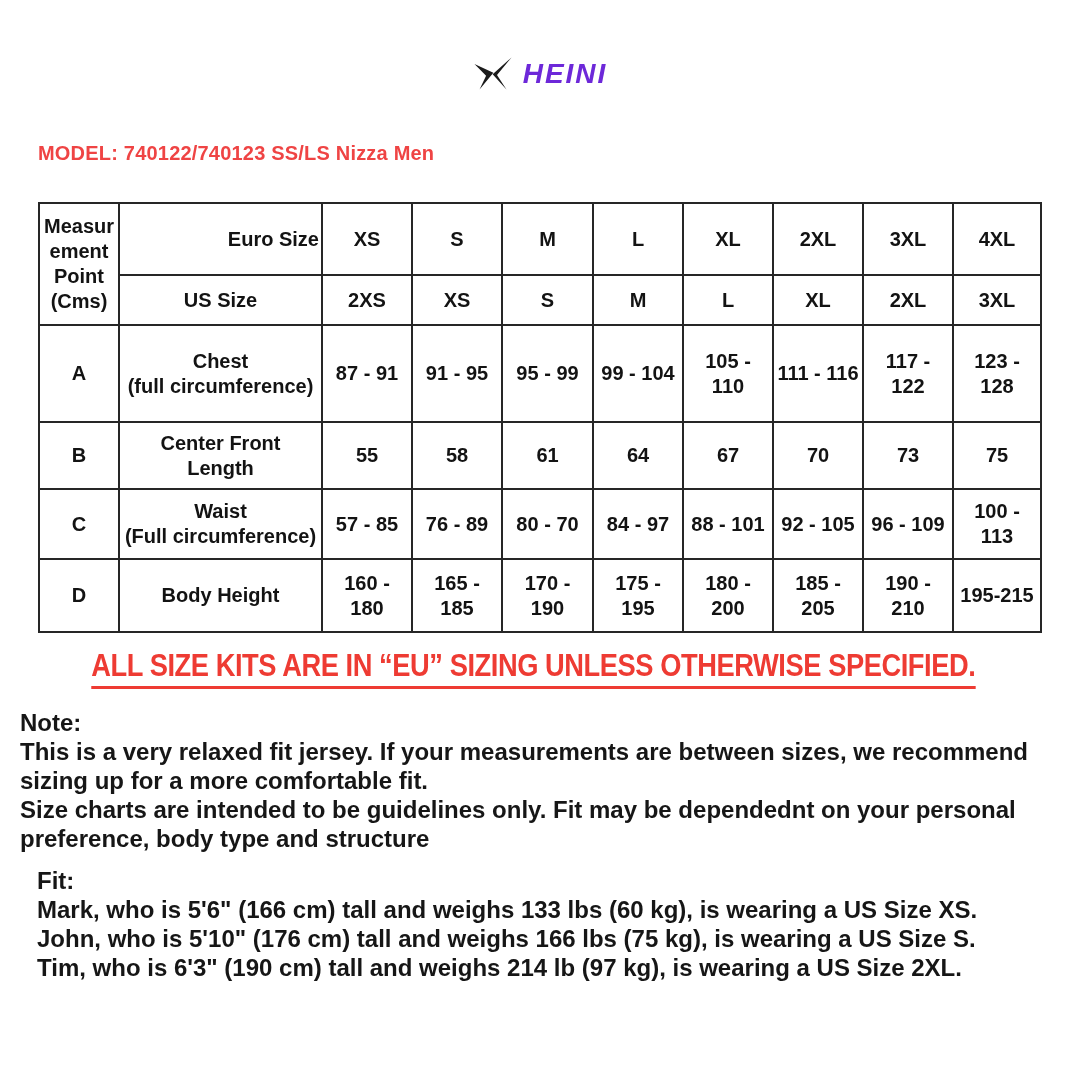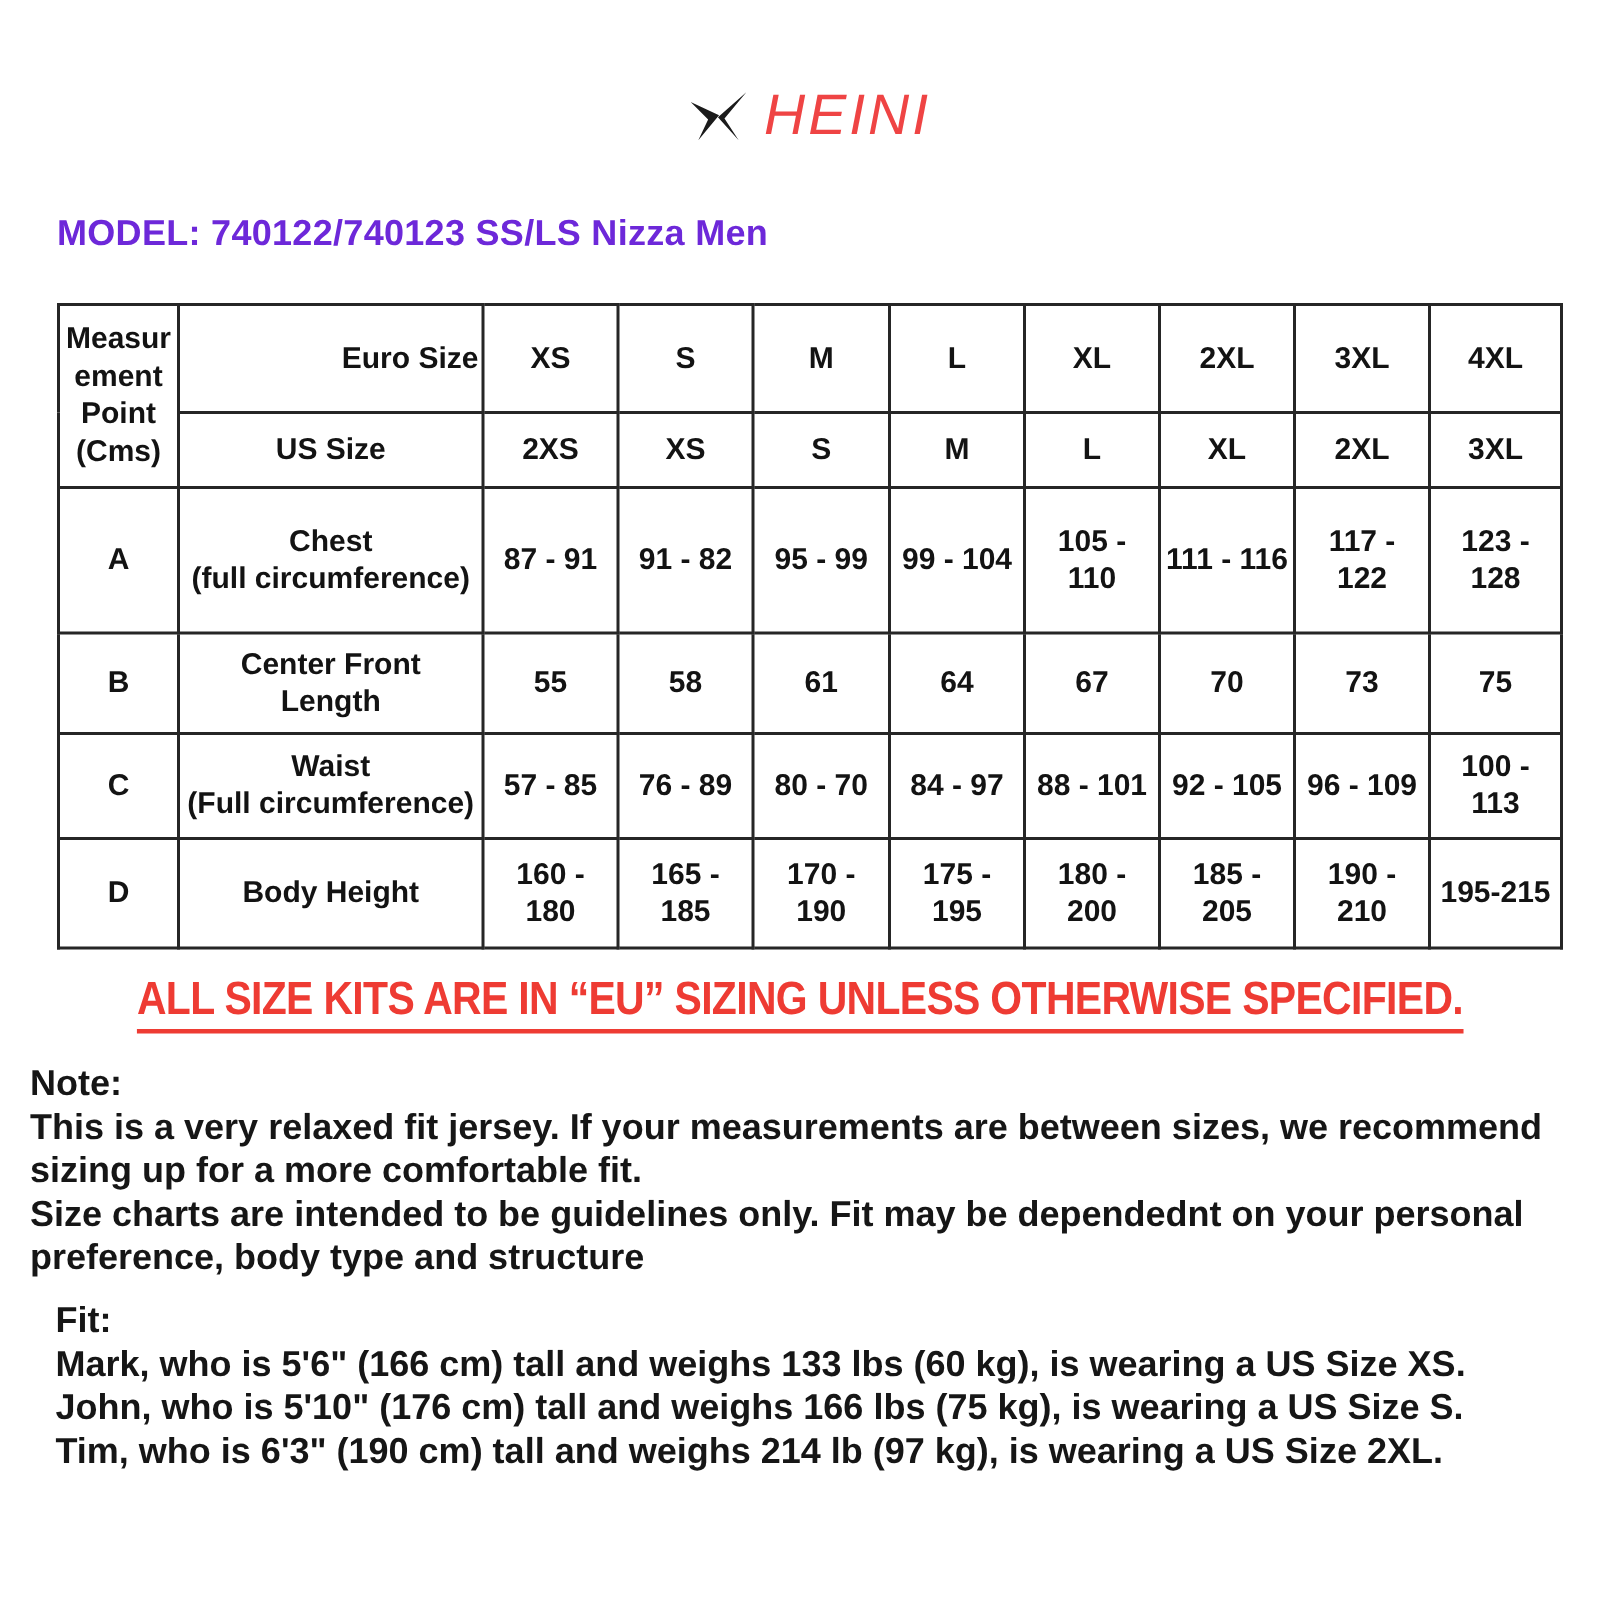--- a/index.html
+++ b/index.html
@@ -3,26 +3,26 @@
 <meta charset="utf-8">
 <style>
   * { margin: 0; padding: 0; box-sizing: border-box; }
   html, body { width: 1080px; height: 1080px; background: #ffffff; overflow: hidden; }
   body { font-family: "Liberation Sans", sans-serif; color: #1a1a1a; position: relative; }
 
   
   .logo-row { position: absolute; top: 56px; left: 0; width: 1080px;
               display: flex; align-items: center; justify-content: center; gap: 10px; }
   .logo-icon svg { display: block; }
-  .logo-text { font-size: 38px; font-weight: 400; font-style: italic;
-               letter-spacing: 2px; color: #ef4444; }
+  .logo-text { font-size: 28px; font-weight: 700; font-style: italic;
+               letter-spacing: 2px; color: #6d28d9; }
 
   
-  .model-line { position: absolute; left: 38px; top: 142px; font-size: 24px;
-                font-weight: 800; color: #6d28d9; letter-spacing: 0.2px; }
+  .model-line { position: absolute; left: 38px; top: 142px; font-size: 20px;
+                font-weight: 800; color: #ef4444; letter-spacing: 0.2px; }
 
   
   table.size-table { position: absolute; left: 38px; top: 202px;
                      border-collapse: collapse; table-layout: fixed; width: 1002px; }
   table.size-table td { border: 2px solid #262626; font-weight: 700; color: #131313;
                         text-align: center; vertical-align: middle;
                         white-space: pre-line; font-size: 20px; line-height: 1.25;
                         padding: 2px; }
   td.corner-cell  { font-size: 17px; line-height: 1.3; }
   td.row-label    { text-align: left; padding-left: 9px; padding-right: 6px; }
@@ -99,21 +99,21 @@
     <td>L</td>
     <td>XL</td>
     <td>2XL</td>
     <td>3XL</td>
   </tr>
   <tr class="row-a">
     <td>A</td>
     <td class="row-label">Chest
 (full circumference)</td>
     <td>87 - 91</td>
-    <td>91 - 82</td>
+    <td>91 - 95</td>
     <td>95 - 99</td>
     <td>99 - 104</td>
     <td>105 -
 110</td>
     <td>111 - 116</td>
     <td>117 -
 122</td>
     <td>123 -
 128</td>
   </tr>

